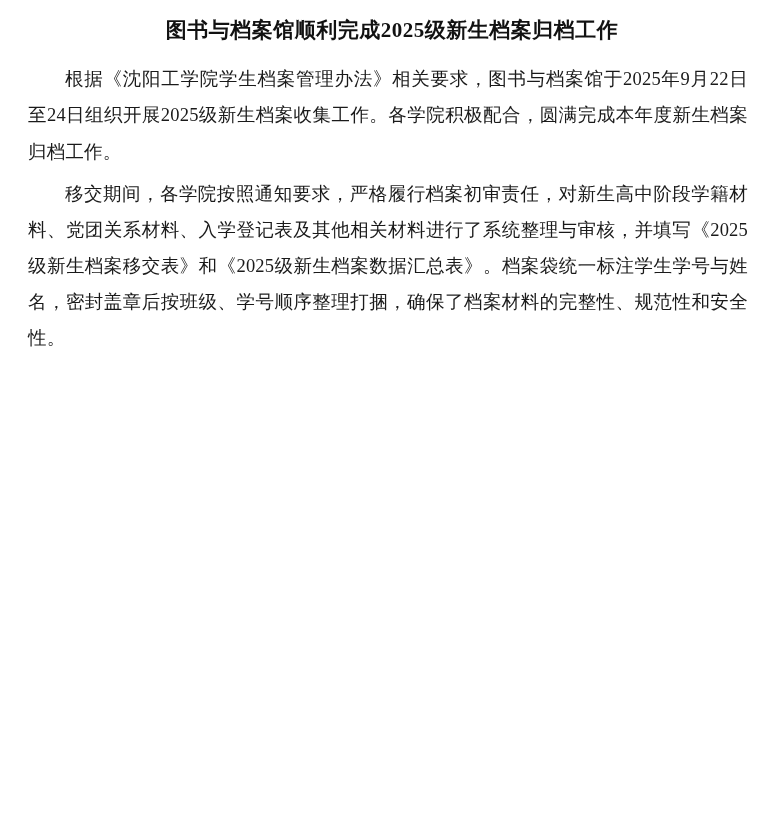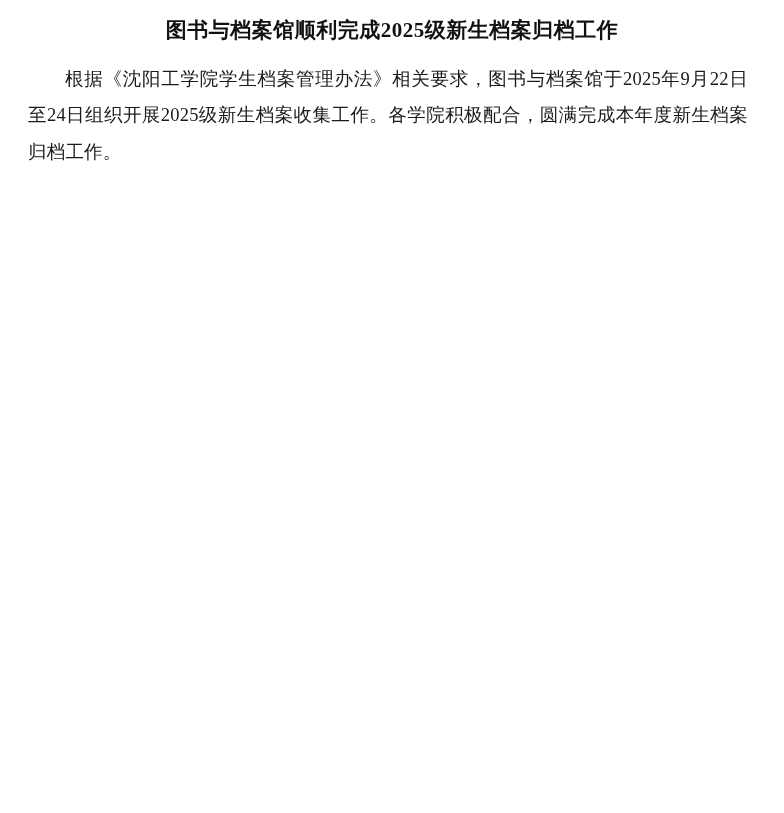--- a/index.html
+++ b/index.html
@@ -43,13 +43,14 @@
   .para:last-child {
     margin-bottom: 0;
   }
 </style>
 </head>
 <body>
 
 <div class="page">
   <h1 class="doc-title">图书与档案馆顺利完成2025级新生档案归档工作</h1>
   <p class="para">根据《沈阳工学院学生档案管理办法》相关要求，图书与档案馆于2025年9月22日至24日组织开展2025级新生档案收集工作。各学院积极配合，圆满完成本年度新生档案归档工作。</p>
+  <p class="para">移交期间，各学院按照通知要求，严格履行档案初审责任，对新生高中阶段学籍材料、党团关系材料、入学登记表及其他相关材料进行了系统整理与审核，并填写《2025级新生档案移交表》和《2025级新生档案数据汇总表》。档案袋统一标注学生学号与姓名，密封盖章后按班级、学号顺序整理打捆，确保了档案材料的完整性、规范性和安全性。</p>
 </div>
 
 </body></html>

